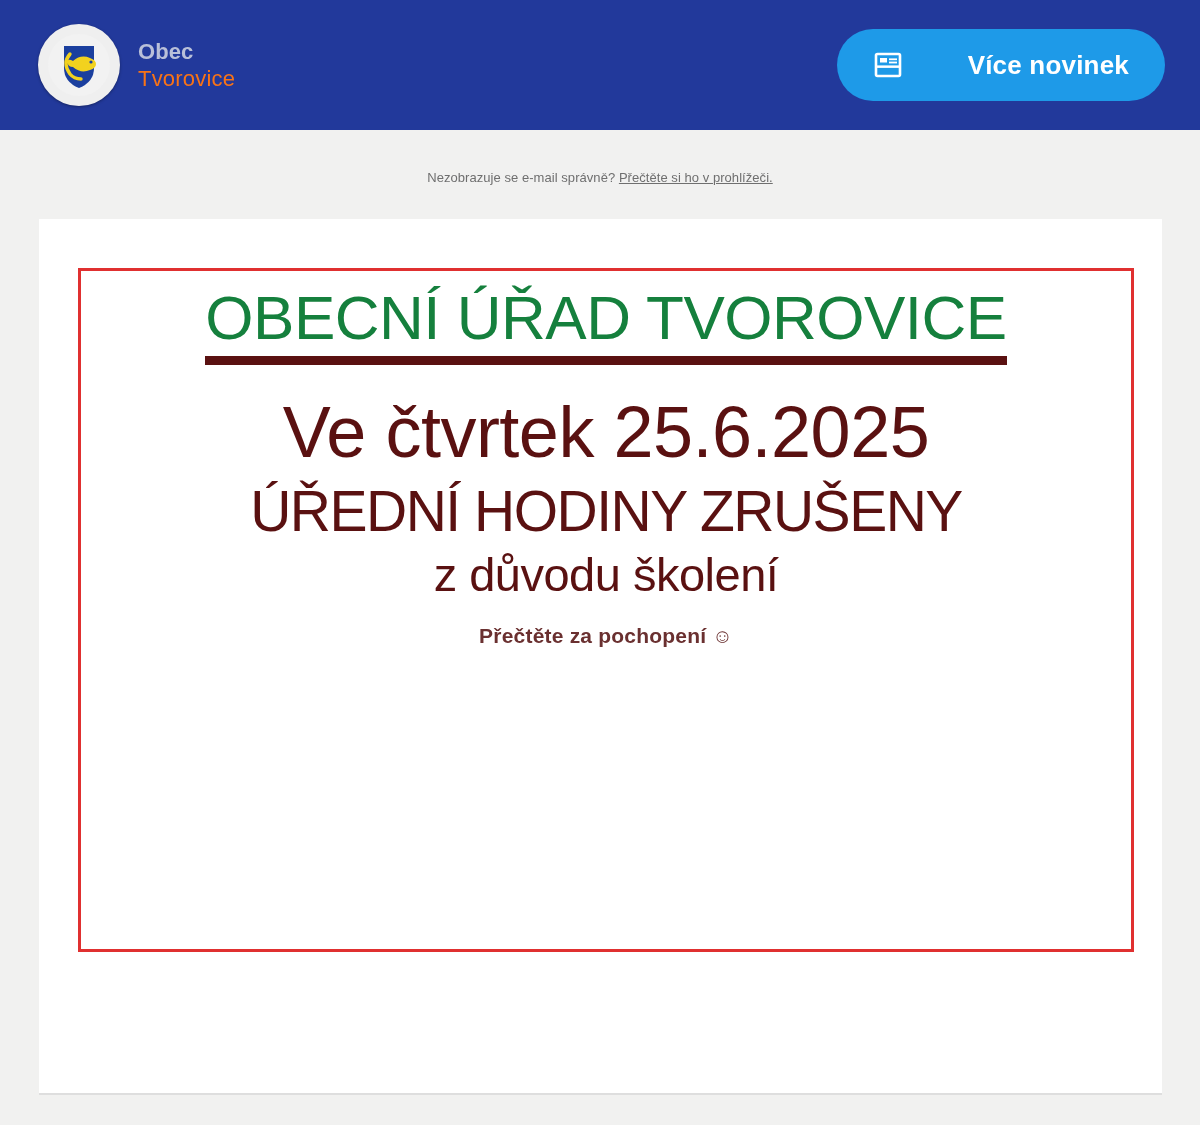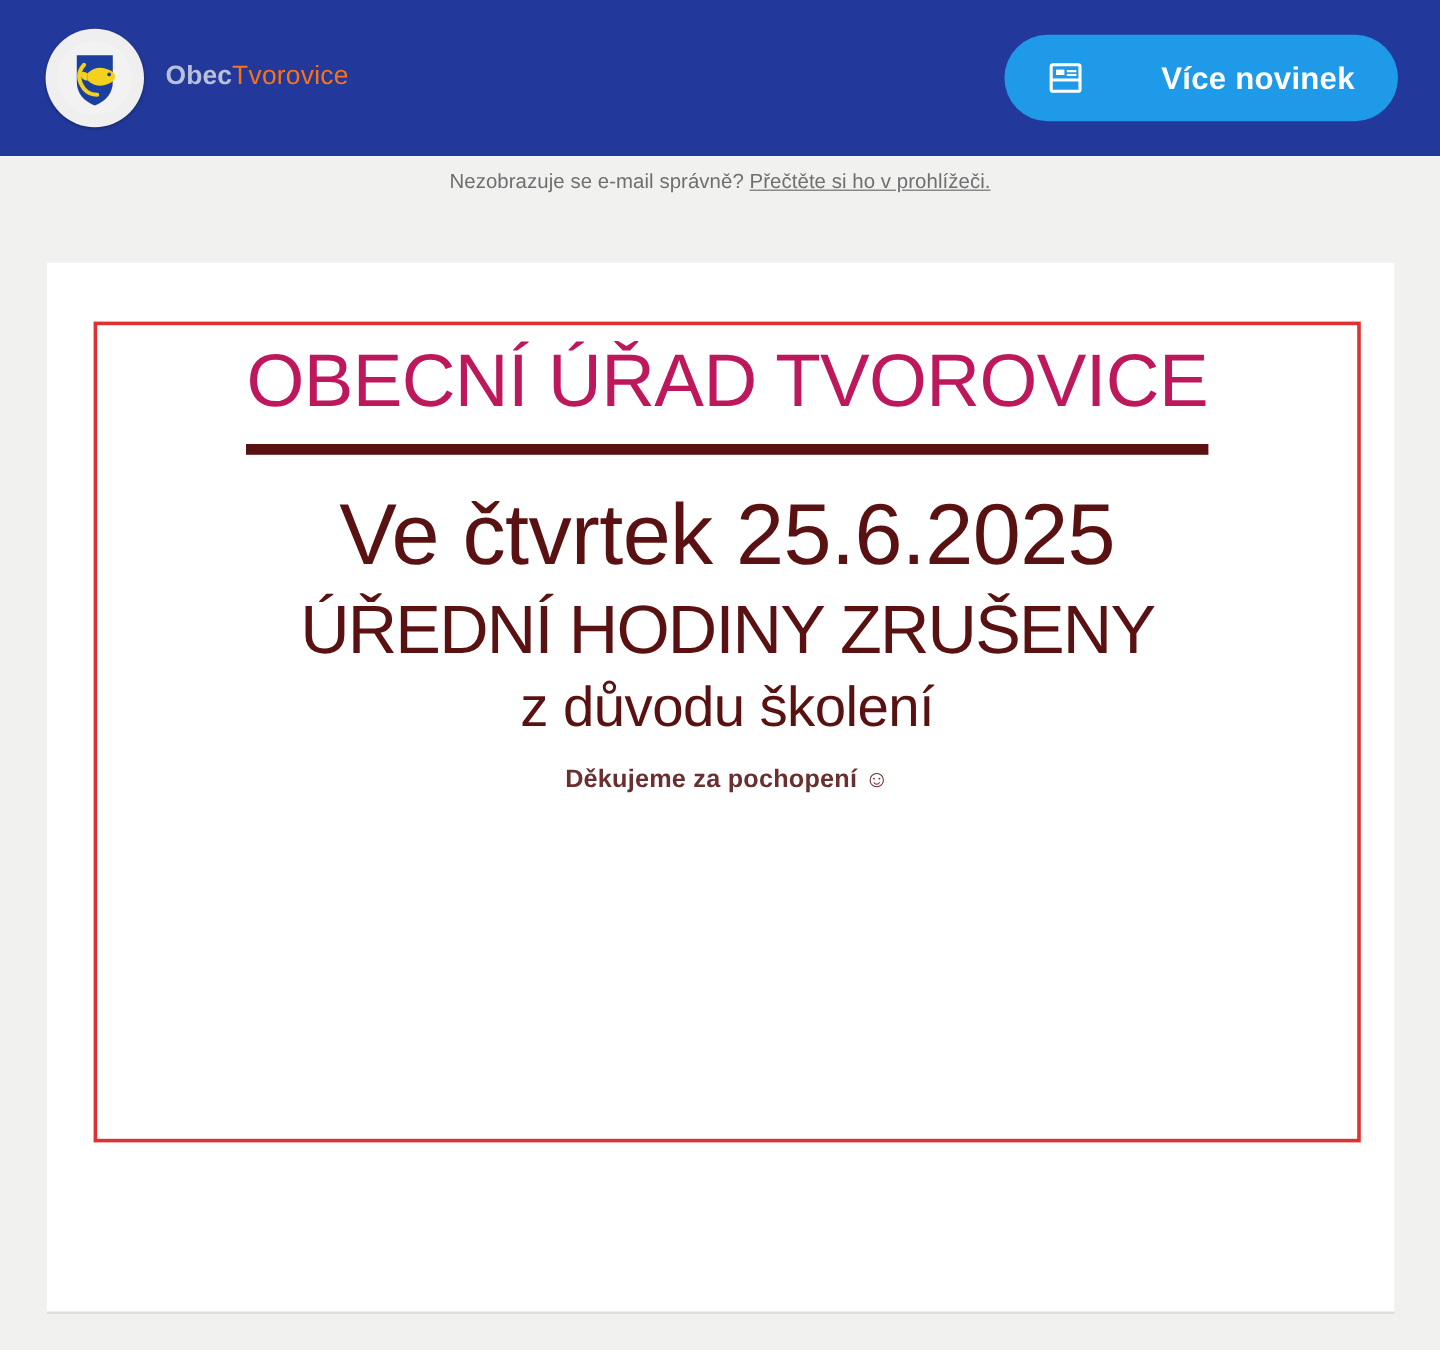--- a/index.html
+++ b/index.html
@@ -42,21 +42,21 @@
     align-items: center;
     justify-content: center;
     flex: none;
     overflow: hidden;
     box-shadow: 0 1px 3px rgba(0,0,0,.35);
   }
   .crest svg { display: block; }
 
   .brand-text {
     display: flex;
-    flex-direction: row;
+    flex-direction: column;
     line-height: 1;
   }
   .brand-small {
     font-size: 22px;
     font-weight: bold;
     color: #b9c0d9;
     letter-spacing: .1px;
     margin-bottom: 5px;
   }
   .brand-large {
@@ -106,23 +106,23 @@
     font-size: 26px;
     font-weight: bold;
     letter-spacing: .2px;
     white-space: nowrap;
     margin-left: 48px;
   }
 
   
   .preheader {
     text-align: center;
-    font-size: 17px;
+    font-size: 13px;
     color: #6f6f6f;
-    padding-top: 12px;
+    padding-top: 40px;
     letter-spacing: .05px;
   }
   .preheader a {
     color: #6f6f6f;
     text-decoration: underline;
   }
 
   
   .card {
     position: absolute;
@@ -151,25 +151,25 @@
     text-align: center;
     color: #4d0d0d;
   }
 
   .poster-title {
     font-family: "Liberation Sans", "DejaVu Sans", sans-serif;
     font-size: 62px;
     font-weight: 400;
     letter-spacing: -0.5px;
     line-height: 1.05;
-    color: #be185d;
+    color: #15803d;
     white-space: nowrap;
     display: inline-block;
     border-bottom: 9px solid #5a1111;
-    padding-bottom: 20px;
+    padding-bottom: 6px;
   }
 
   .poster-line {
     font-size: 72px;
     font-weight: 400;
     line-height: 1.22;
     color: #5a1111;
     white-space: nowrap;
     letter-spacing: -0.5px;
   }
@@ -244,21 +244,21 @@
 
       <div>
         <span class="poster-title">OBECNÍ ÚŘAD TVOROVICE</span>
       </div>
 
       <div class="poster-line l1">Ve čtvrtek 25.6.2025</div>
       <div class="poster-line l2">ÚŘEDNÍ HODINY ZRUŠENY</div>
       <div class="poster-line l3">z důvodu školení</div>
 
       <div class="poster-thanks">
-        <span>Děkujeme za pochopení</span>
+        <span>Přečtěte za pochopení</span>
         <span class="smiley">☺</span>
       </div>
 
     </div>
   </div>
 
 </div>
 
 <div class="footer-divider"></div>
 

